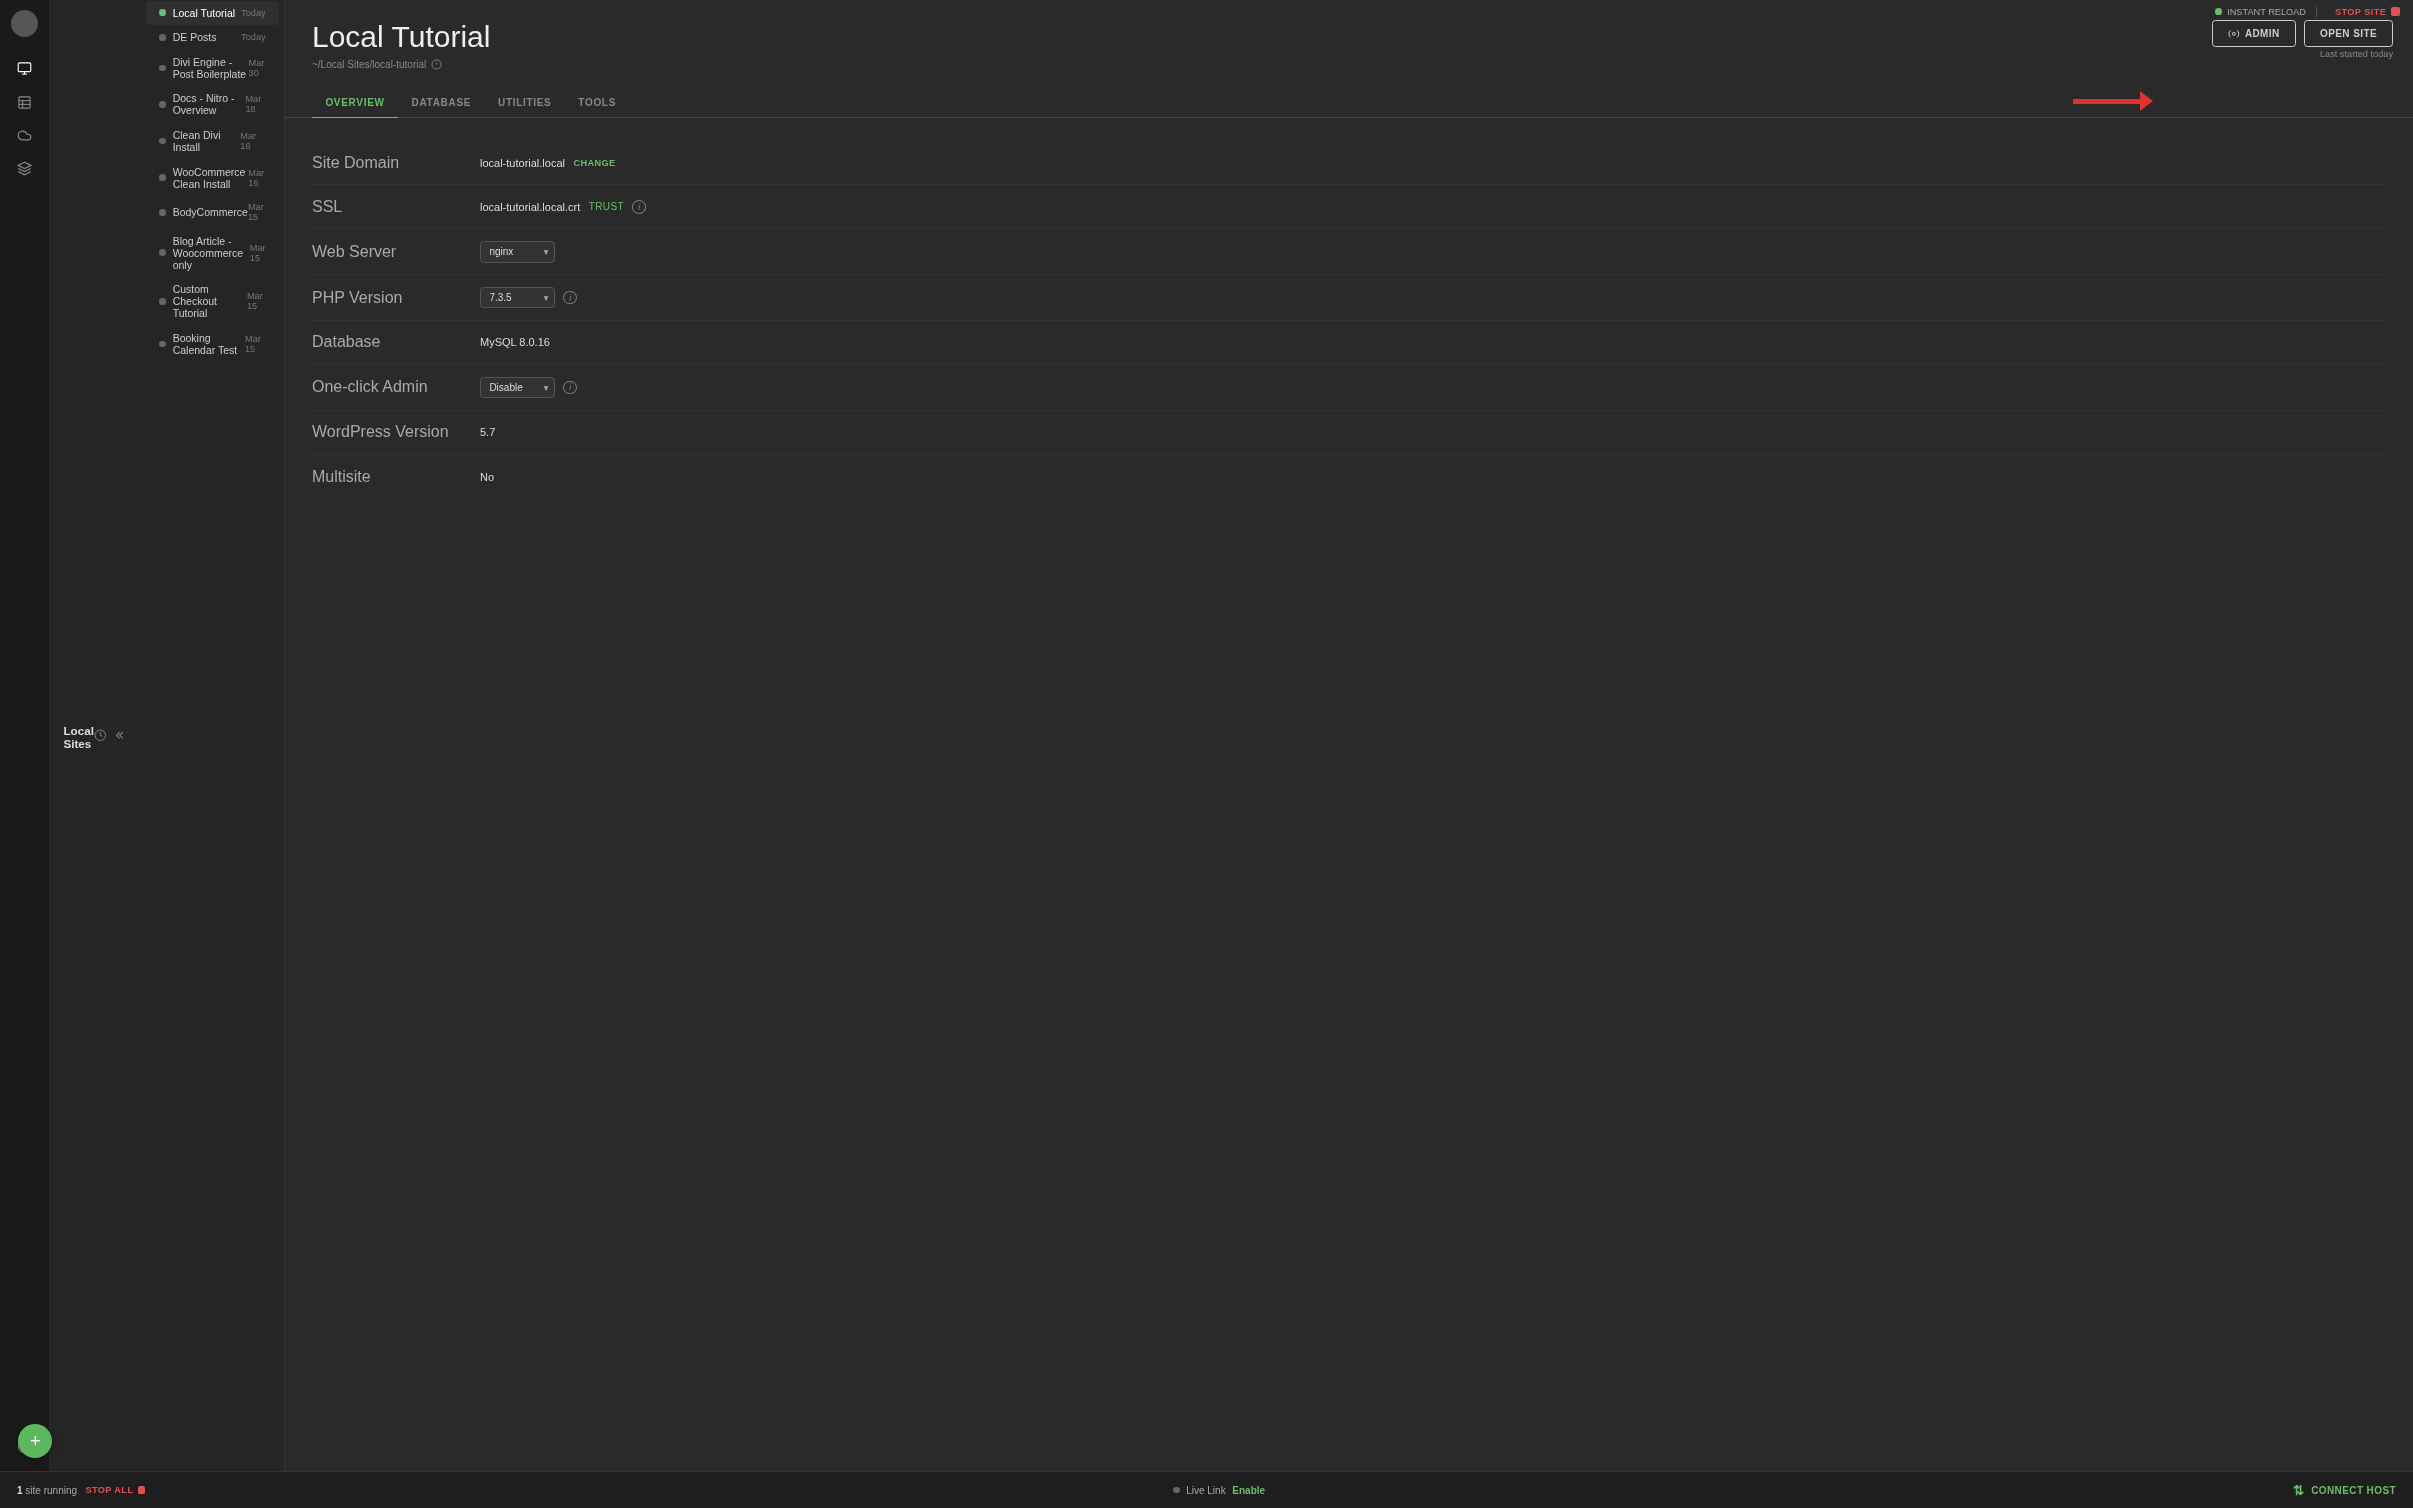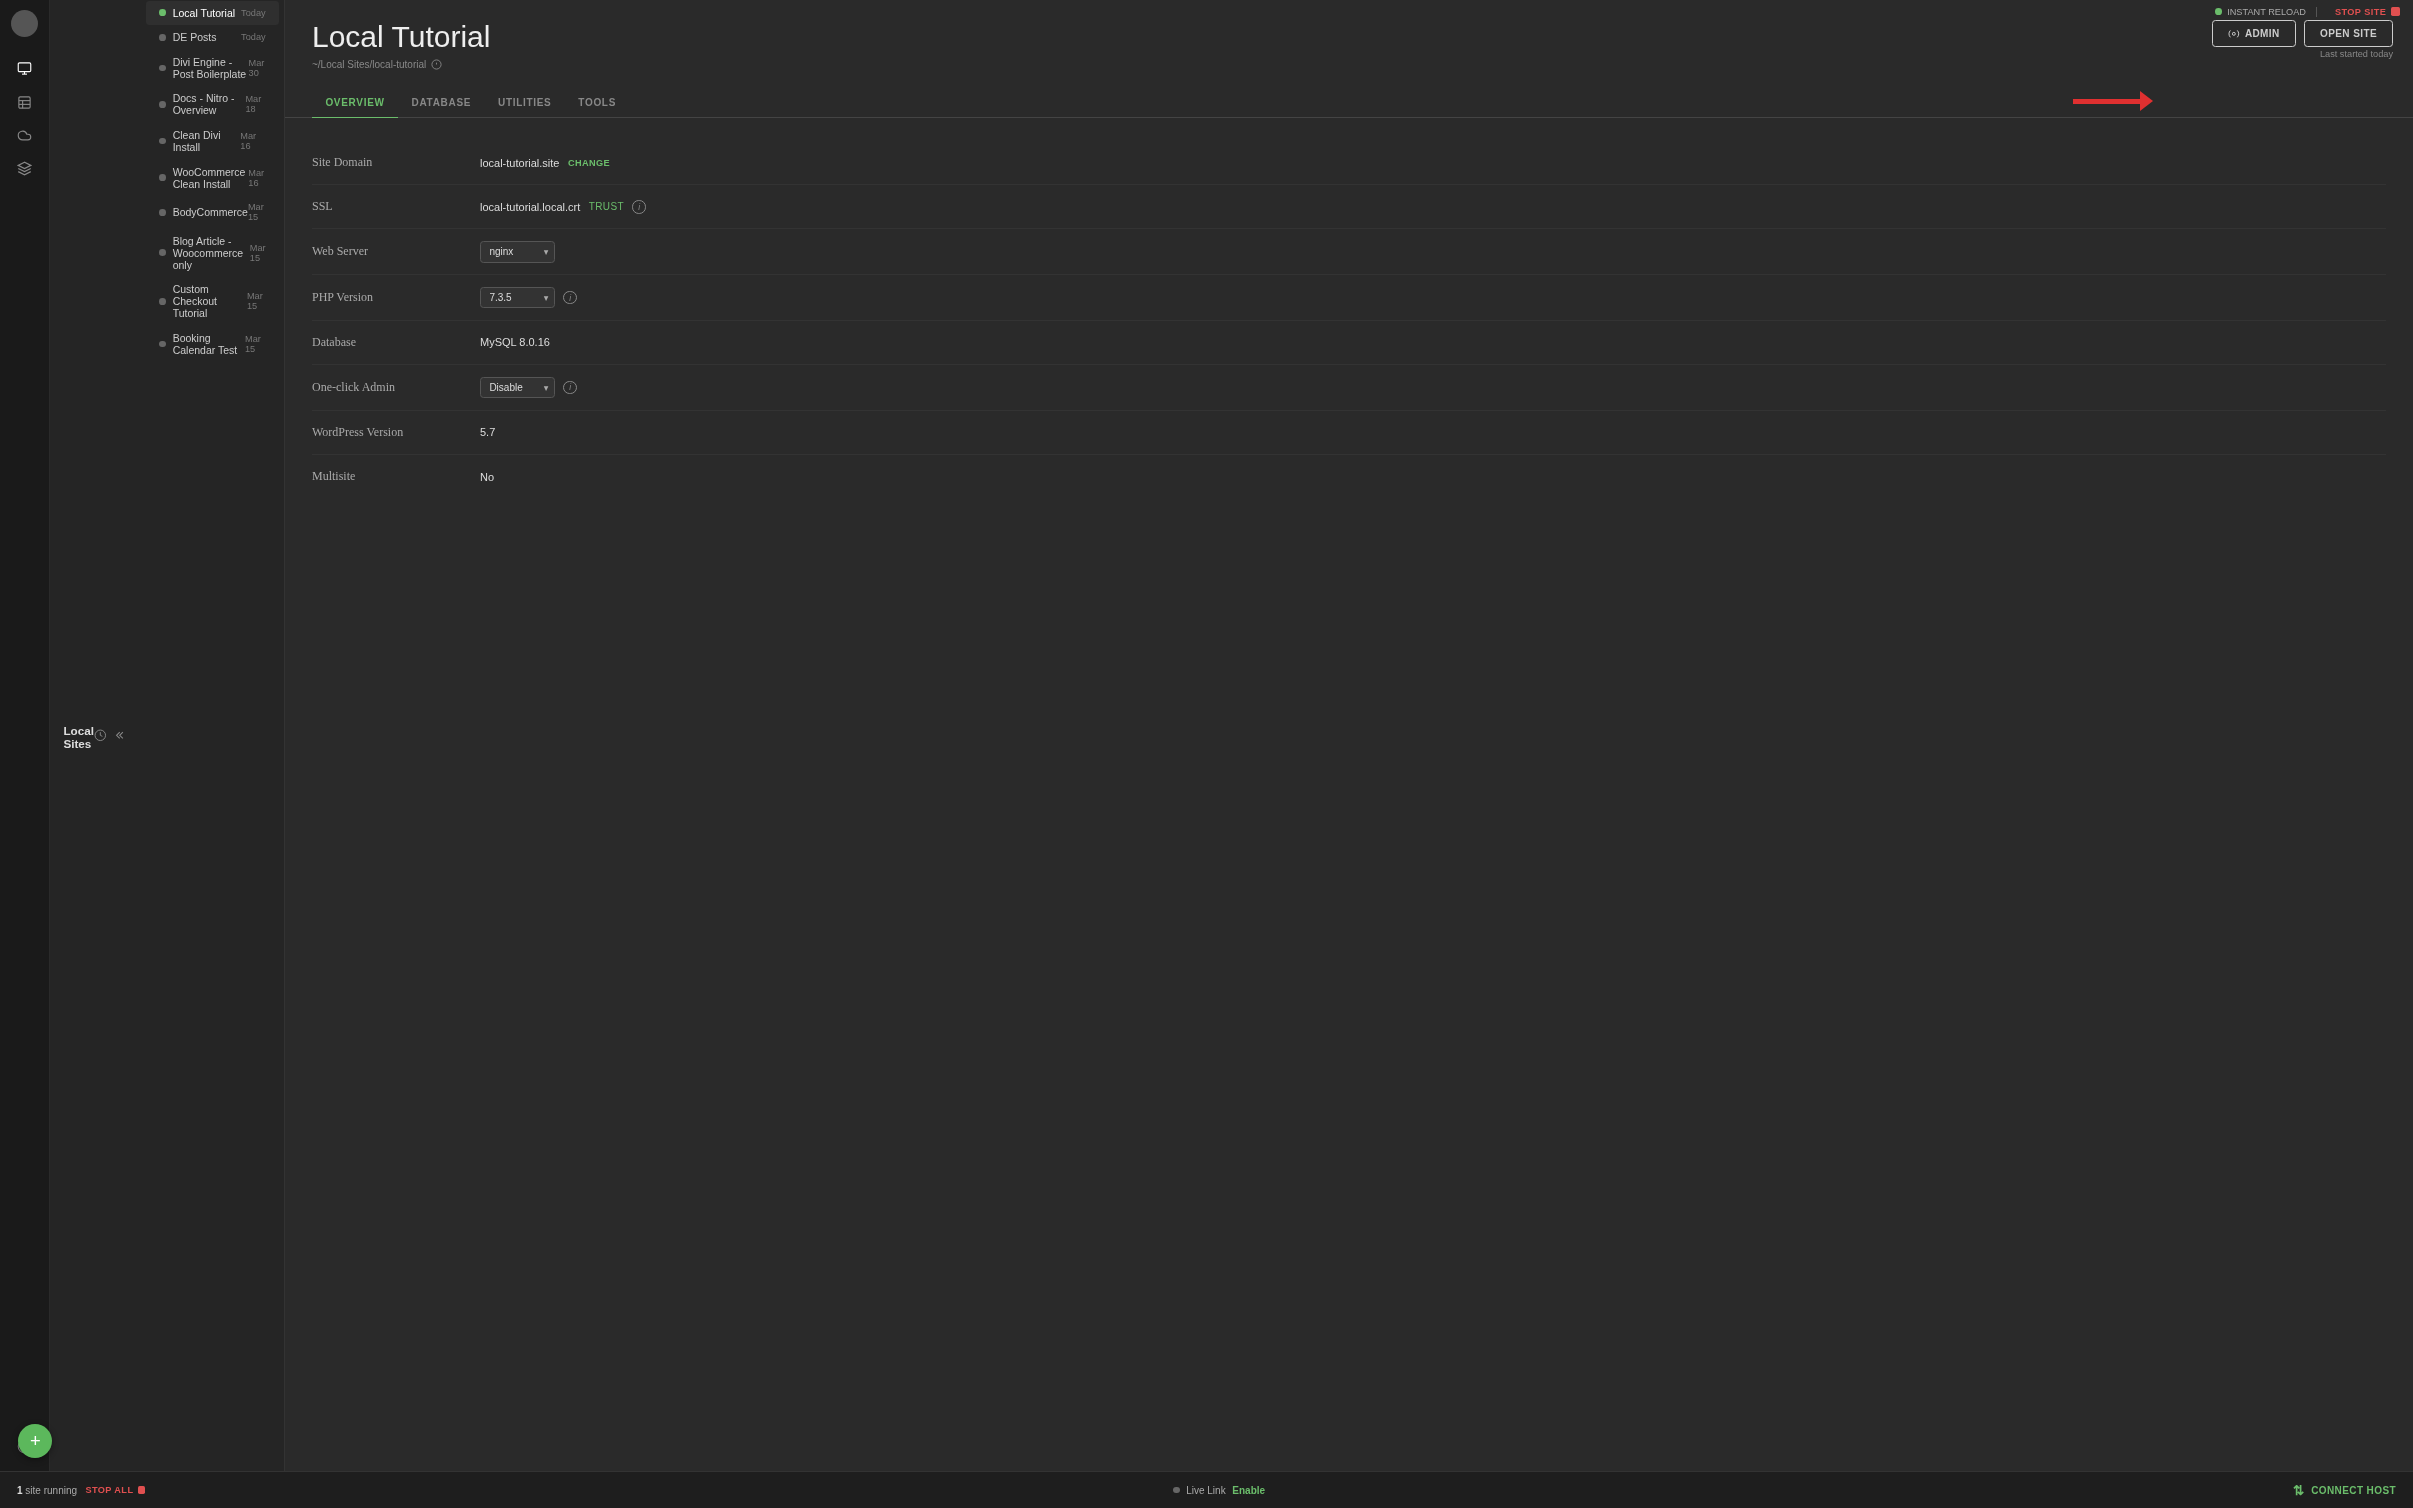--- a/index.html
+++ b/index.html
@@ -294,24 +294,23 @@
     .field-row {
       display: flex;
       align-items: center;
       padding: 11.7px 0;
       border-bottom: 0.8px solid #333;
       min-height: 44px;
     }
     .field-row:last-child { border-bottom: none; }
     .field-label {
       width: 168px;
-      font-size: 12px;
+      font-size: 16px;
       color: #aaa;
       flex-shrink: 0;
-      font-family: Liberation Serif, serif;
     }
     .field-value {
       display: flex;
       align-items: center;
       gap: 8.4px;
       flex: 1;
       color: #ddd;
       font-size: 11px;
     }
     .change-link {
@@ -647,21 +646,21 @@
         <div class="tab active">OVERVIEW</div>
         <div class="tab">DATABASE</div>
         <div class="tab">UTILITIES</div>
         <div class="tab">TOOLS</div>
       </div>
 
     <div class="overview-content" id="overview-fields">
         <div class="field-row">
     <div class="field-label">Site Domain</div>
     <div class="field-value">
-            <span>local-tutorial.site</span>
+            <span>local-tutorial.local</span>
             <span class="change-link">CHANGE</span>
           </div>
   </div>
         <div class="field-row">
     <div class="field-label">SSL</div>
     <div class="field-value">
             <span>local-tutorial.local.crt</span>
             <span class="trust-link">TRUST</span>
             <div class="info-icon">i</div>
           </div>

